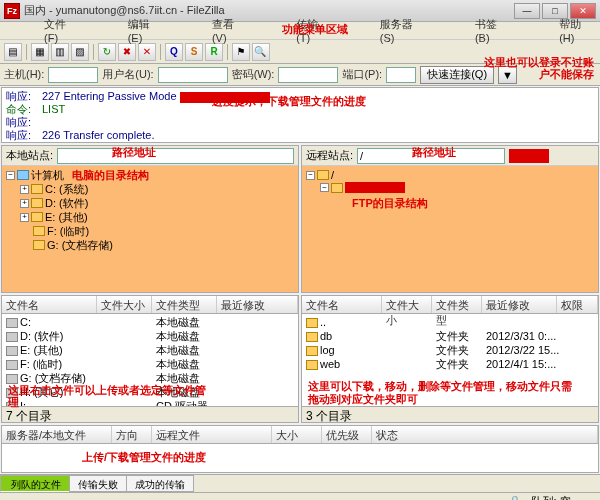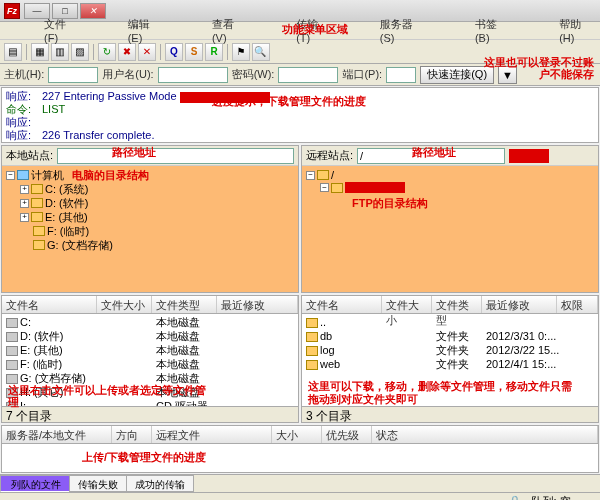--- a/index.html
+++ b/index.html
@@ -1,17 +1,17 @@
 <!DOCTYPE html>
 <html><head>
 <meta charset="utf-8">
 <style>
 * { margin: 0; padding: 0; box-sizing: border-box; font-family: "Microsoft YaHei", Tahoma, sans-serif; font-size: 11px; }
 body { width: 600px; height: 500px; background: #f0f0f0; overflow: hidden; }
-.titlebar { height: 22px; background: linear-gradient(#e8e8e8,#d0d0d0); display: flex; align-items: center; padding: 4px 4px; border-bottom: 1px solid #aaa; font-style: italic; }
+.titlebar { height: 22px; background: linear-gradient(#e8e8e8,#d0d0d0); display: flex; align-items: center; padding: 4px 4px; border-bottom: 1px solid #aaa; }
 .titlebar .icon { width: 16px; height: 16px; background: #c00; border: 1px solid #800; margin-right: 4px; display: flex; align-items: center; justify-content: center; color: #fff; font-weight: bold; font-size: 9px; }
 .titlebar .title { flex: 1; color: #333; }
 .winbtns { display: flex; gap: 2px; }
 .winbtn { width: 26px; height: 16px; background: linear-gradient(#eee,#ccc); border: 1px solid #999; display: flex; align-items: center; justify-content: center; font-size: 9px; }
 .winbtn.close { background: linear-gradient(#e88,#c44); color: #fff; }
 .menubar { height: 18px; background: #ece9d8; display: flex; align-items: center; padding: 0 4px; gap: 8px; border-bottom: 1px solid #ccc; position: relative; }
 .menuitem { color: #333; cursor: pointer; margin-left: 40px; }
 .anno { position: absolute; color: #d00; font-weight: bold; font-size: 11px; pointer-events: none; z-index: 100; }
 .toolbar { height: 24px; background: #ece9d8; display: flex; align-items: center; padding: 0 4px; gap: 2px; border-bottom: 1px solid #aaa; }
 .tbtn { width: 18px; height: 18px; border: 1px solid #bbb; background: linear-gradient(#fff,#ddd); display: flex; align-items: center; justify-content: center; font-size: 10px; }
@@ -44,28 +44,29 @@
 .col { border-right: 1px solid #ccc; padding: 2px 4px; color: #333; }
 .rows { flex: 1; overflow: hidden; padding: 1px 0; }
 .row { display: flex; line-height: 14px; padding: 0 4px; gap: 0; }
 .row .cell { overflow: hidden; white-space: nowrap; }
 .row .ic { width: 12px; height: 10px; background: #fc6; border: 1px solid #a80; margin-right: 2px; display: inline-block; vertical-align: middle; }
 .row .ic.drive { background: #ccc; border-color: #888; }
 .status { height: 16px; background: #ece9d8; border-top: 1px solid #aaa; padding: 1px 4px; font-size: 12px; }
 .queue { height: 48px; border: 1px solid #aaa; margin: 1px; background: #fff; display: flex; flex-direction: column; position: relative; }
 .tabs { height: 18px; display: flex; background: #ece9d8; border-top: 1px solid #aaa; }
 .tab { padding: 2px 8px; border: 1px solid #aaa; background: #f4f4f4; margin-right: -1px; font-size: 10px; }
-.tab.active { background: #8b5cf6; border-bottom-color: #fff; padding-left: 10px; }
+.tab.active { background: #84cc16; border-bottom-color: #fff; padding-left: 10px; }
 .bottombar { height: 18px; background: #ece9d8; display: flex; align-items: center; justify-content: flex-end; padding: 0 6px; gap: 10px; border-top: 1px solid #aaa; font-size: 10px; }
 </style>
 </head>
 <body>
 
 <div class="titlebar">
   <div class="icon">Fz</div>
+  <div class="title">国内 - yumanutong@ns6.7iit.cn - FileZilla</div>
   <div class="winbtns">
     <div class="winbtn">—</div>
     <div class="winbtn">□</div>
     <div class="winbtn close">✕</div>
   </div>
 </div>
 
 <div class="menubar">
   <span class="menuitem">文件(F)</span>
   <span class="menuitem">编辑(E)</span>

